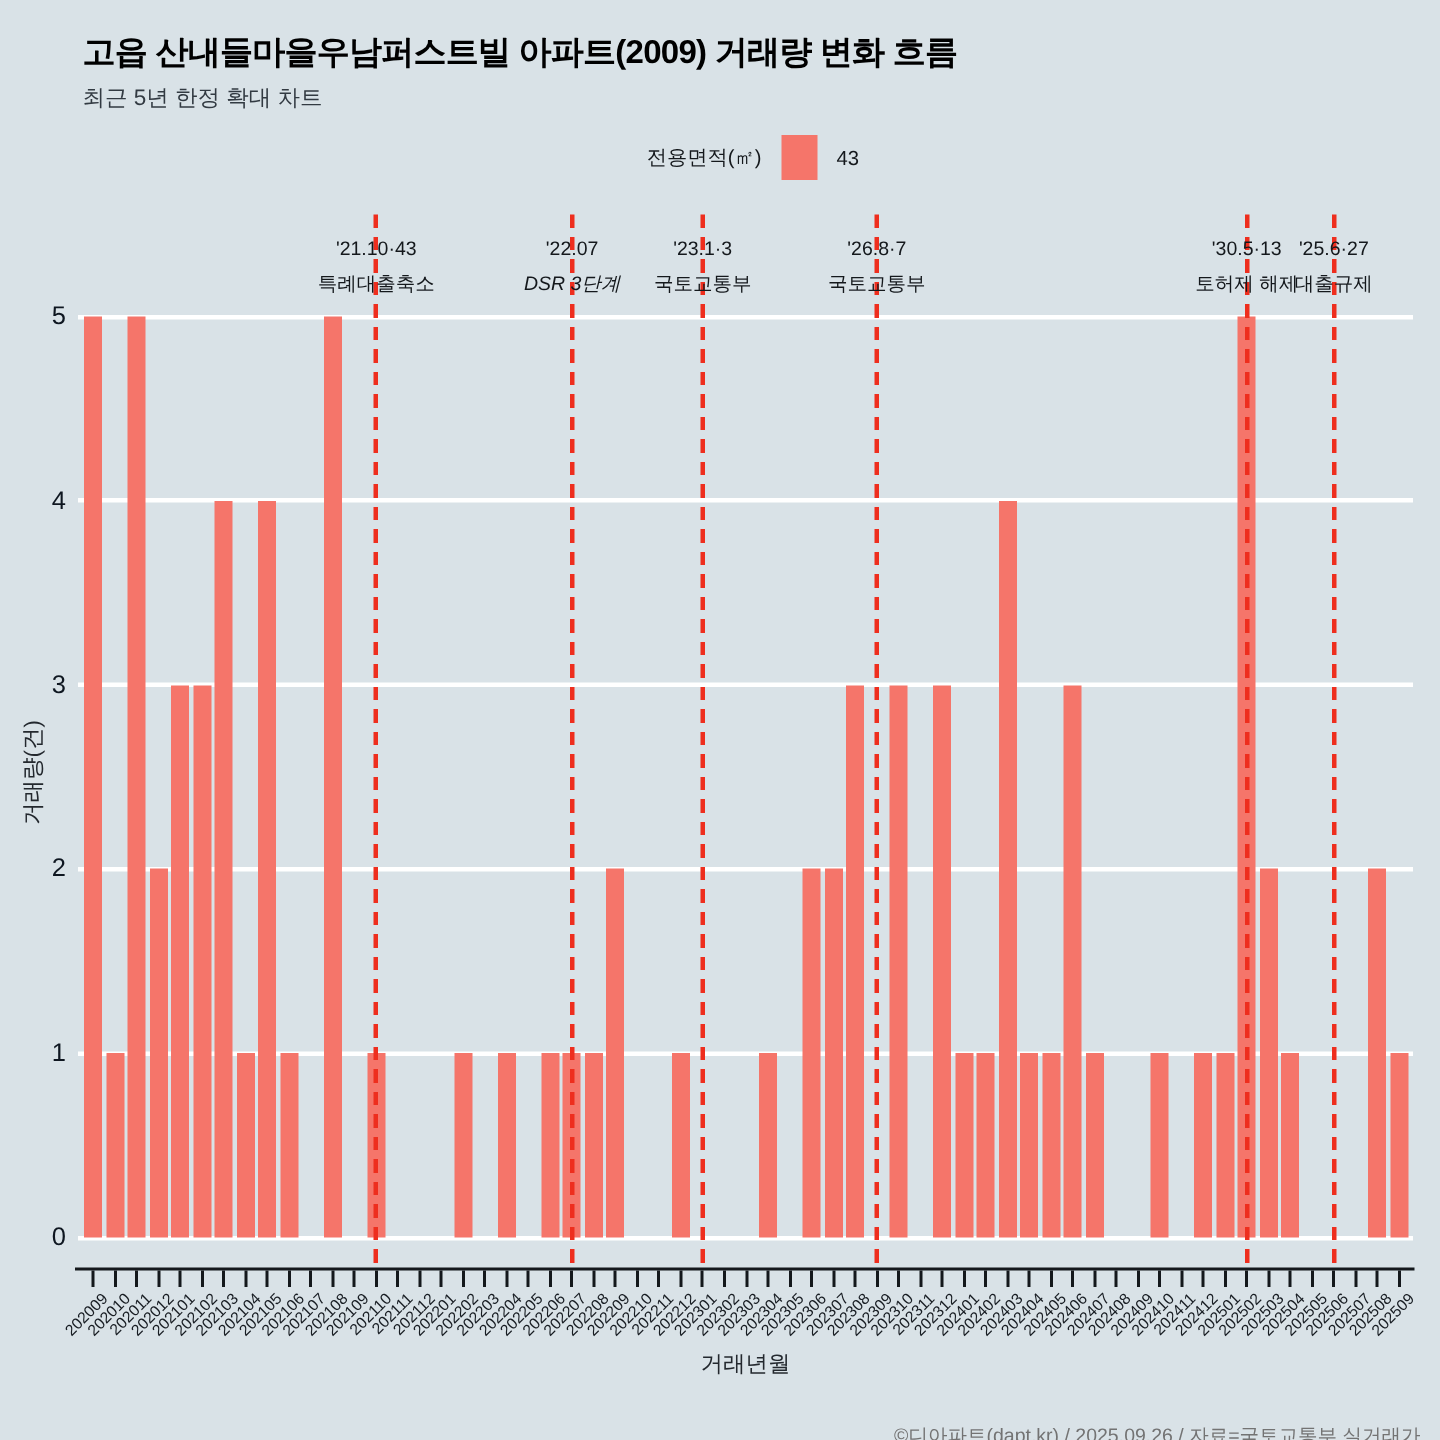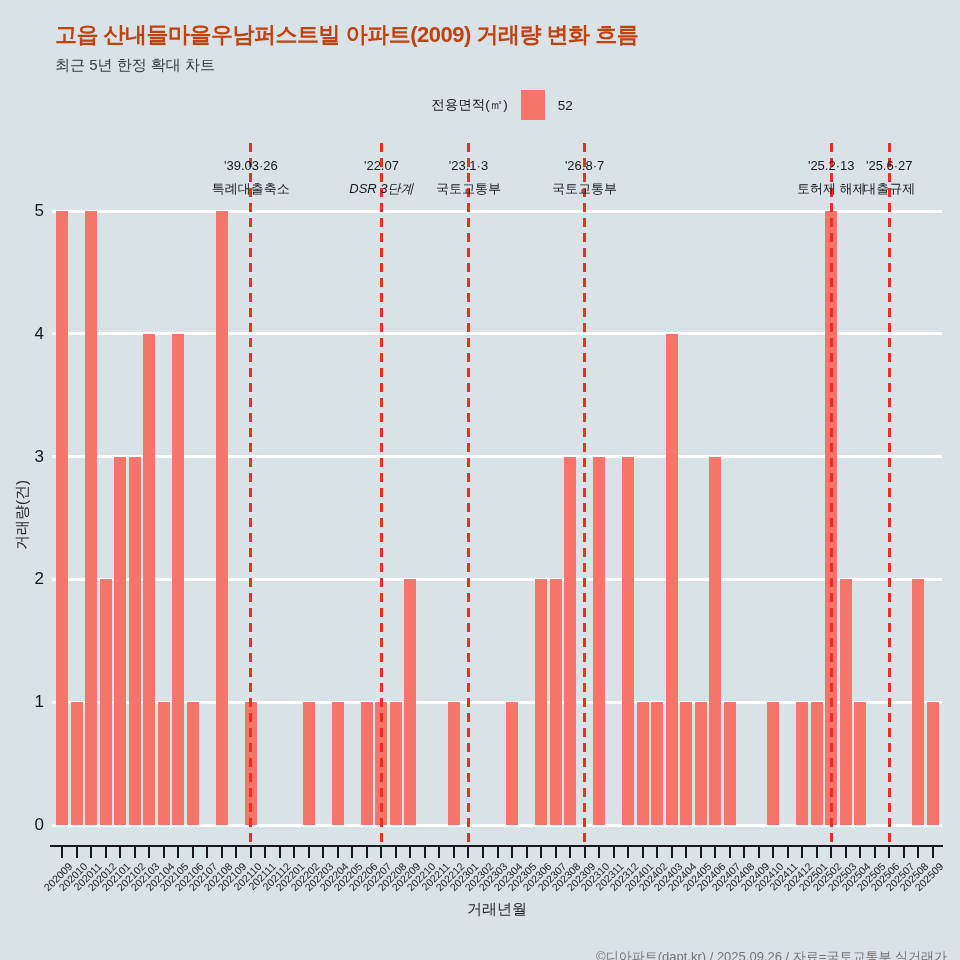--- a/index.html
+++ b/index.html
@@ -1,20 +1,20 @@
 <!DOCTYPE html>
 <html><head>
 <meta charset="utf-8">
 <style>
   html,body{margin:0;padding:0;background:#d9e2e7;}
   .canvas{
     position:relative;width:960px;height:960px;background:#d9e2e7;
     font-family:"Liberation Sans","DejaVu Sans",sans-serif;overflow:hidden;
   }
-  .title{position:absolute;left:55px;top:20px;font-size:22px;font-weight:bold;color:#c2410c;letter-spacing:-0.5px;}
+  .title{position:absolute;left:55px;top:20px;font-size:22px;font-weight:bold;color:#000000;letter-spacing:-0.5px;}
   .subtitle{position:absolute;left:55px;top:56px;font-size:15px;color:#323a42;}
   .legend{position:absolute;left:0;top:90px;width:100%;display:flex;justify-content:center;align-items:center;gap:13px;transform:translateX(22px);}
   .legend-label,.legend-value{font-size:13.5px;color:#14181c;}
   .legend-swatch{width:24px;height:30px;}
   #chart-layer{position:absolute;left:0;top:0;width:960px;height:960px;}
   .gridline{position:absolute;height:3px;background:#ffffff;z-index:1;}
   .bar{position:absolute;z-index:2;}
   .y-tick-label{position:absolute;left:0;width:44px;text-align:right;font-size:17px;line-height:22px;color:#0e1620;z-index:2;}
   .y-axis-title-anchor{position:absolute;left:22px;top:515px;width:0;height:0;z-index:2;}
   .y-axis-title-anchor span{position:absolute;transform:translate(-50%,-50%) rotate(-90deg);white-space:nowrap;font-size:15px;color:#23282e;}
@@ -33,21 +33,21 @@
 <body>
 
 <div class="canvas">
 
   <div class="title">고읍 산내들마을우남퍼스트빌 아파트(2009) 거래량 변화 흐름</div>
   <div class="subtitle">최근 5년 한정 확대 차트</div>
 
   <div class="legend">
     <span class="legend-label">전용면적(㎡)</span>
     <span class="legend-swatch" style="background: rgb(245, 117, 106);"></span>
-    <span class="legend-value">52</span>
+    <span class="legend-value">43</span>
   </div>
 
   <div id="chart-layer">
       <div class="gridline" style="left: 52px; width: 890px; top: 823.5px;"></div>
       <div class="y-tick-label" style="top: 814px;">0</div>
       <div class="gridline" style="left: 52px; width: 890px; top: 700.7px;"></div>
       <div class="y-tick-label" style="top: 691.2px;">1</div>
       <div class="gridline" style="left: 52px; width: 890px; top: 577.9px;"></div>
       <div class="y-tick-label" style="top: 568.4px;">2</div>
       <div class="gridline" style="left: 52px; width: 890px; top: 455.1px;"></div>
@@ -213,33 +213,33 @@
       <div class="x-tick-label" style="right: 81.2869px;">202505</div>
       <div class="x-tick" style="left: 888.221px; top: 847px;"></div>
       <div class="x-tick-label" style="right: 66.7787px;">202506</div>
       <div class="x-tick" style="left: 902.73px; top: 847px;"></div>
       <div class="x-tick-label" style="right: 52.2705px;">202507</div>
       <div class="x-tick" style="left: 917.238px; top: 847px;"></div>
       <div class="x-tick-label" style="right: 37.7623px;">202508</div>
       <div class="x-tick" style="left: 931.746px; top: 847px;"></div>
       <div class="x-tick-label" style="right: 23.2541px;">202509</div>
       <div class="ann-line" style="left: 249.361px; background: repeating-linear-gradient(rgb(238, 46, 30) 0px, rgb(238, 46, 30) 9px, transparent 9px, transparent 15px);"></div>
-      <div class="ann-date" style="left: 250.861px;">'39.03·26</div>
+      <div class="ann-date" style="left: 250.861px;">'21.10·43</div>
       <div class="ann-label" style="left: 250.861px;">특례대출축소</div>
       <div class="ann-line" style="left: 379.934px; background: repeating-linear-gradient(rgb(238, 46, 30) 0px, rgb(238, 46, 30) 9px, transparent 9px, transparent 15px);"></div>
       <div class="ann-date" style="left: 381.434px;">'22.07</div>
       <div class="ann-label" style="left: 381.434px; font-style: italic;">DSR 3단계</div>
       <div class="ann-line" style="left: 466.984px; background: repeating-linear-gradient(rgb(238, 46, 30) 0px, rgb(238, 46, 30) 9px, transparent 9px, transparent 15px);"></div>
       <div class="ann-date" style="left: 468.484px;">'23.1·3</div>
       <div class="ann-label" style="left: 468.484px;">국토교통부</div>
       <div class="ann-line" style="left: 583.049px; background: repeating-linear-gradient(rgb(238, 46, 30) 0px, rgb(238, 46, 30) 9px, transparent 9px, transparent 15px);"></div>
       <div class="ann-date" style="left: 584.549px;">'26.8·7</div>
       <div class="ann-label" style="left: 584.549px;">국토교통부</div>
       <div class="ann-line" style="left: 829.689px; background: repeating-linear-gradient(rgb(238, 46, 30) 0px, rgb(238, 46, 30) 9px, transparent 9px, transparent 15px);"></div>
-      <div class="ann-date" style="left: 831.189px;">'25.2·13</div>
+      <div class="ann-date" style="left: 831.189px;">'30.5·13</div>
       <div class="ann-label" style="left: 831.189px;">토허제 해제</div>
       <div class="ann-line" style="left: 887.721px; background: repeating-linear-gradient(rgb(238, 46, 30) 0px, rgb(238, 46, 30) 9px, transparent 9px, transparent 15px);"></div>
       <div class="ann-date" style="left: 889.221px;">'25.6·27</div>
       <div class="ann-label" style="left: 889.221px;">대출규제</div>
     </div>
 
   <div class="y-axis-title-anchor">
     <span>거래량(건)</span>
   </div>
 

